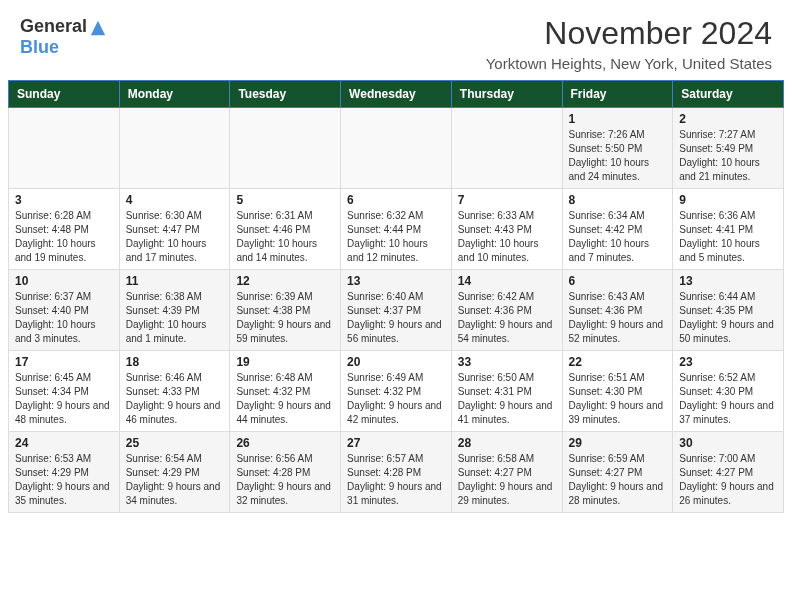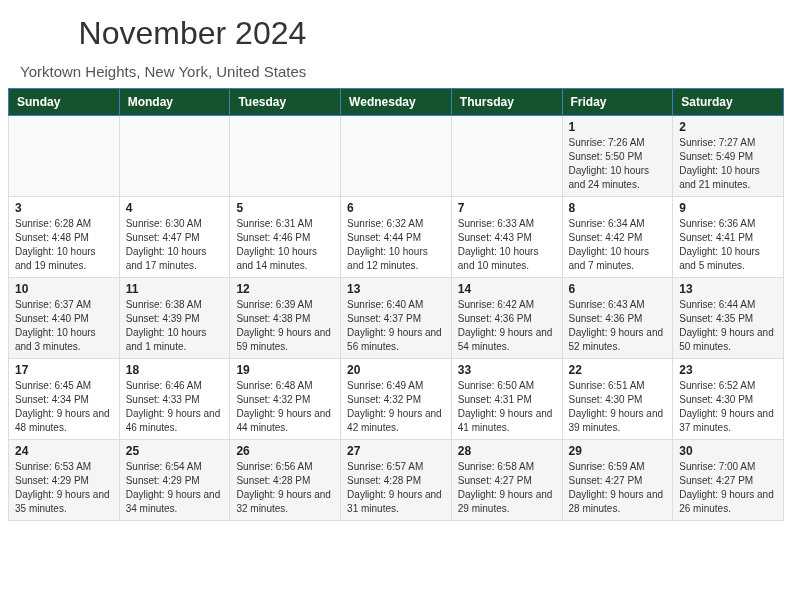--- a/index.html
+++ b/index.html
@@ -45,21 +45,21 @@
     }
     .month-title {
       font-size: 32px;
       font-weight: normal;
       color: #333;
       line-height: 1.1;
     }
     .location {
       font-size: 15px;
       color: #555;
-      margin-top: 12px;
+      margin-top: 4px;
     }
     .calendar {
       width: 100%;
       border-collapse: collapse;
       border: 1px solid #ccc;
       margin: 0 0 0 0;
       font-size: 11px;
     }
     .calendar th {
       background: #14532d;
@@ -100,20 +100,29 @@
       background: #f9f9f9 !important;
     }
     .calendar-wrapper {
       padding: 0 8px 8px 8px;
     }
   </style>
 </head>
 <body>
 
 <div class="header">
+  <div class="logo">
+    <div class="logo-text">
+      <span class="logo-general">General</span>
+      <svg class="logo-icon" viewBox="0 0 20 20">
+        <polygon points="10,2 18,18 2,18" fill="#4a90d9"></polygon>
+      </svg>
+    </div>
+    <span class="logo-blue">Blue</span>
+  </div>
   <div class="title-section">
     <div class="month-title">November 2024</div>
     <div class="location">Yorktown Heights, New York, United States</div>
   </div>
 </div>
 
 <div class="calendar-wrapper">
   <table class="calendar">
     <thead>
       <tr>

